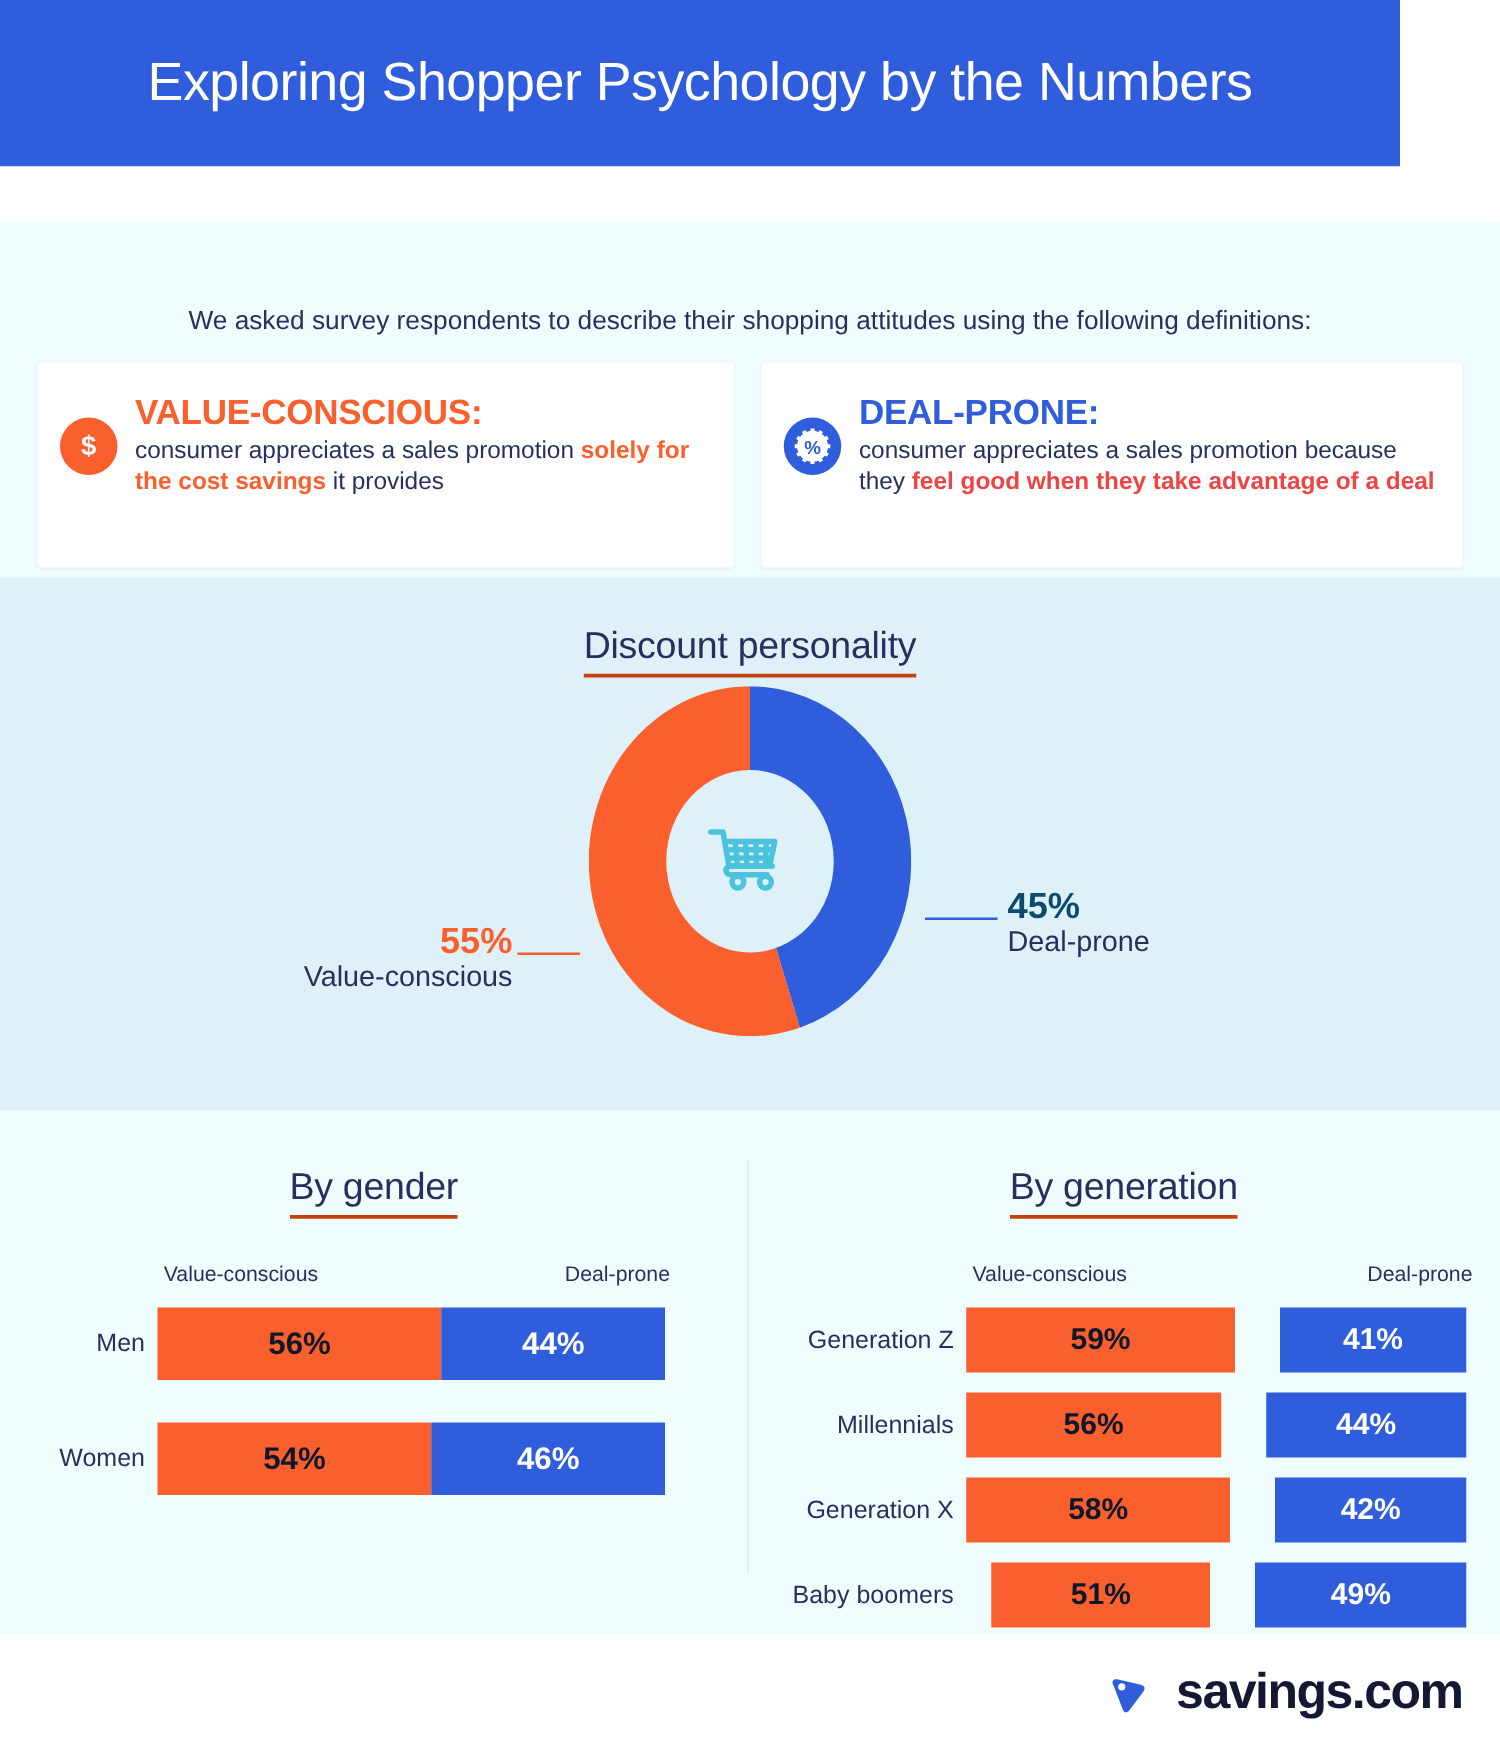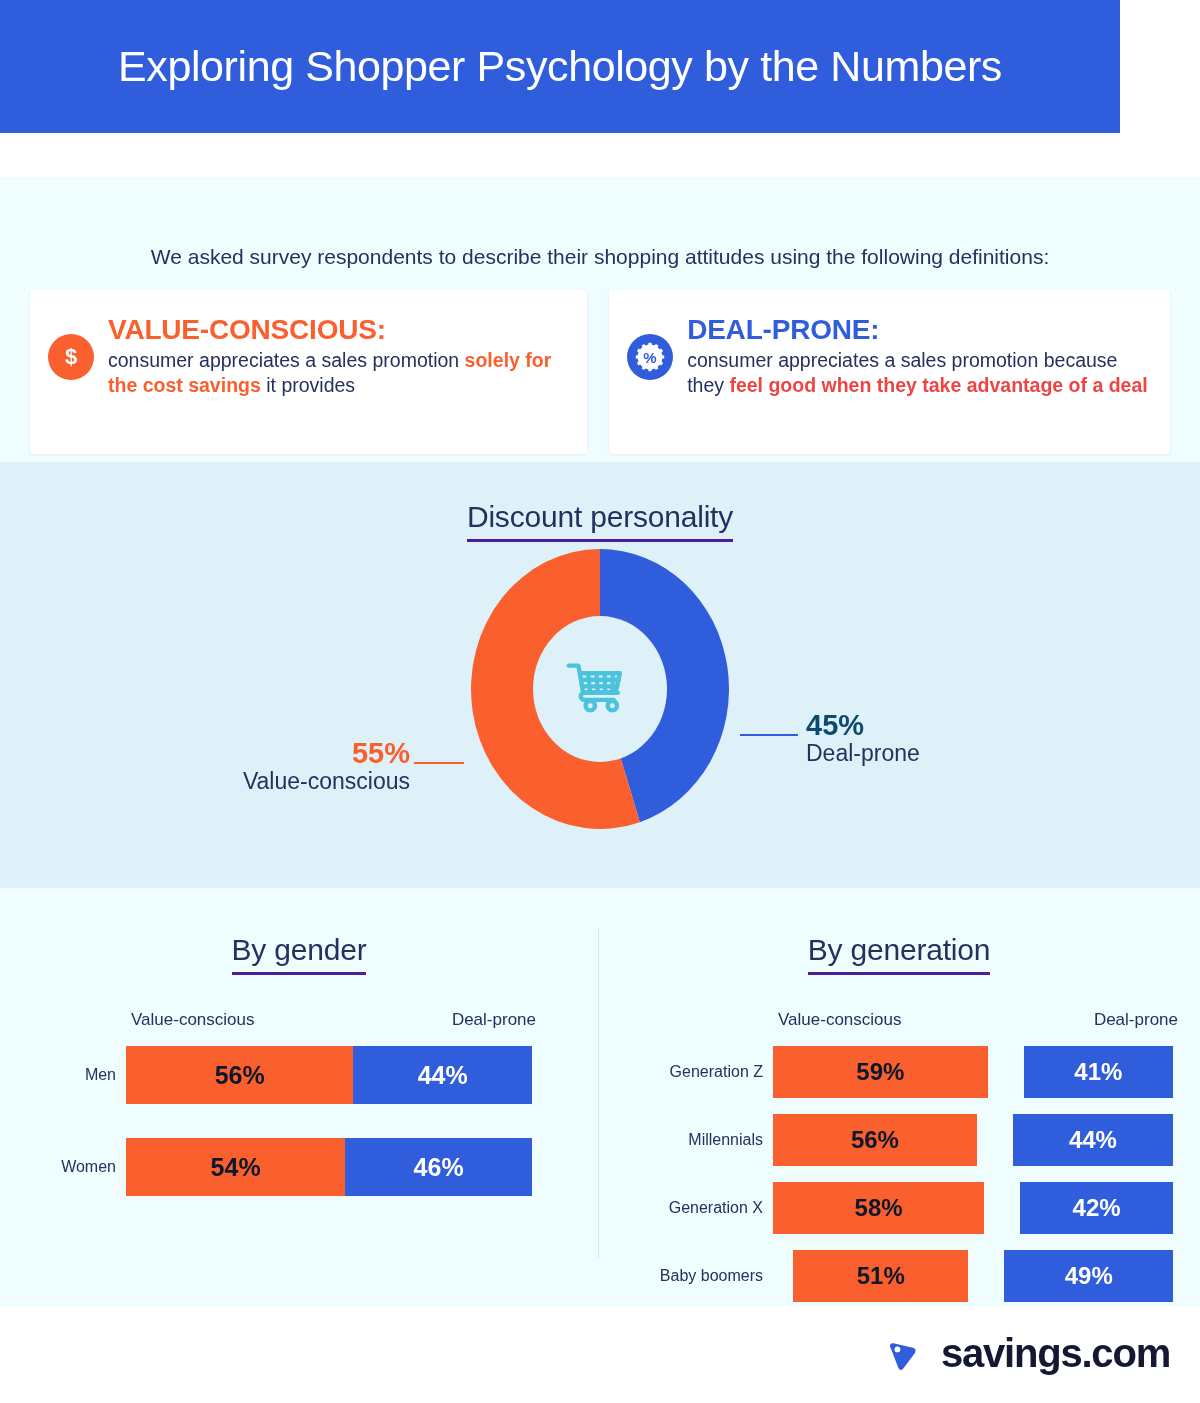--- a/index.html
+++ b/index.html
@@ -58,21 +58,21 @@
   
   .band-donut{
     position:absolute;left:0;top:462px;width:1200px;height:426px;
     background:#dff1f8;
   }
   .sec-title{
     text-align:center;color:#26305e;font-size:30px;font-weight:400;
     letter-spacing:-0.2px;
   }
   .sec-title span{
-    display:inline-block;padding-bottom:5px;border-bottom:3px solid #4c1d95;
+    display:inline-block;padding-bottom:5px;border-bottom:3px solid #c2410c;
   }
   .donut-wrap{position:absolute;left:0;top:87px;width:1200px;height:300px;}
   .donut{position:absolute;left:471px;top:0px;width:258px;height:280px;}
 
   .lbl{position:absolute;color:#26305e;}
   .lbl .pct{font-weight:bold;font-size:29px;line-height:1;}
   .lbl .nm{font-size:23px;line-height:1.15;}
   .lbl.value{left:180px;top:190px;width:230px;text-align:right;}
   .lbl.value .pct{color:#fa5f2e;}
   .lbl.deal{left:806px;top:162px;width:240px;text-align:left;}
@@ -94,21 +94,21 @@
   .chart-block.generation{left:598px;width:602px;}
   .chart-block .sec-title{margin-top:45px;}
   .colhead{position:relative;margin-top:35px;height:22px;}
   .colhead .ch{
     position:absolute;color:#26305e;font-size:17px;top:0;
   }
 
   .rows{margin-top:14px;}
   .row{display:flex;align-items:center;}
   .rowlabel{
-    text-align:right;color:#26305e;font-size:16px;
+    text-align:right;color:#26305e;font-size:20px;
     padding-right:10px;box-sizing:border-box;
   }
   .bar{display:flex;height:58px;}
   .seg{
     display:flex;align-items:center;justify-content:center;
     font-size:25px;font-weight:bold;box-sizing:border-box;
   }
   .seg.vc{background:#fa5f2e;color:#0f172a;}
   .seg.dp{background:#2f5ddb;color:#ffffff;}
 

